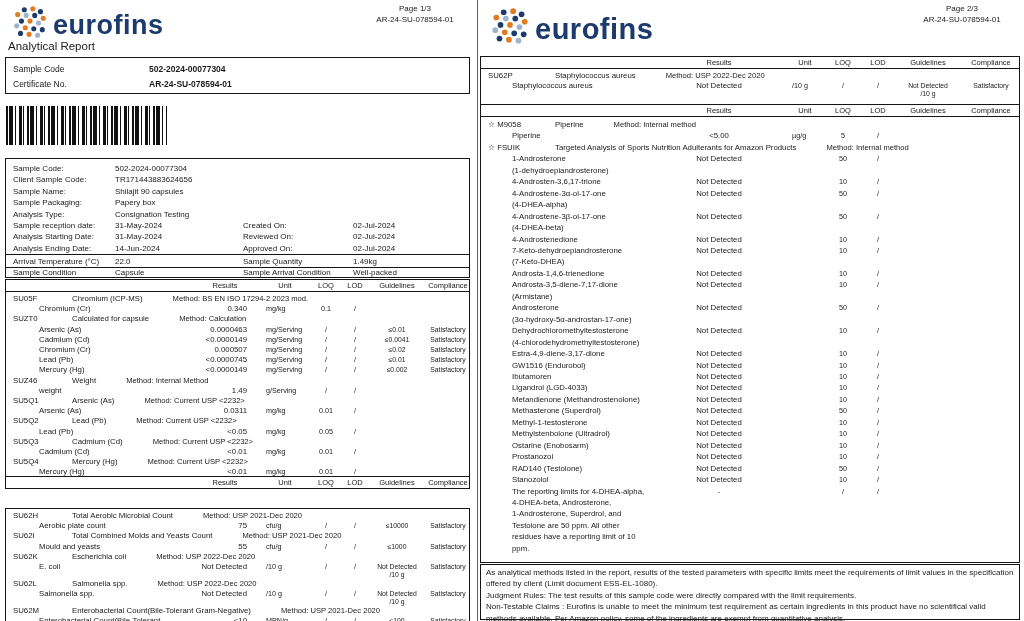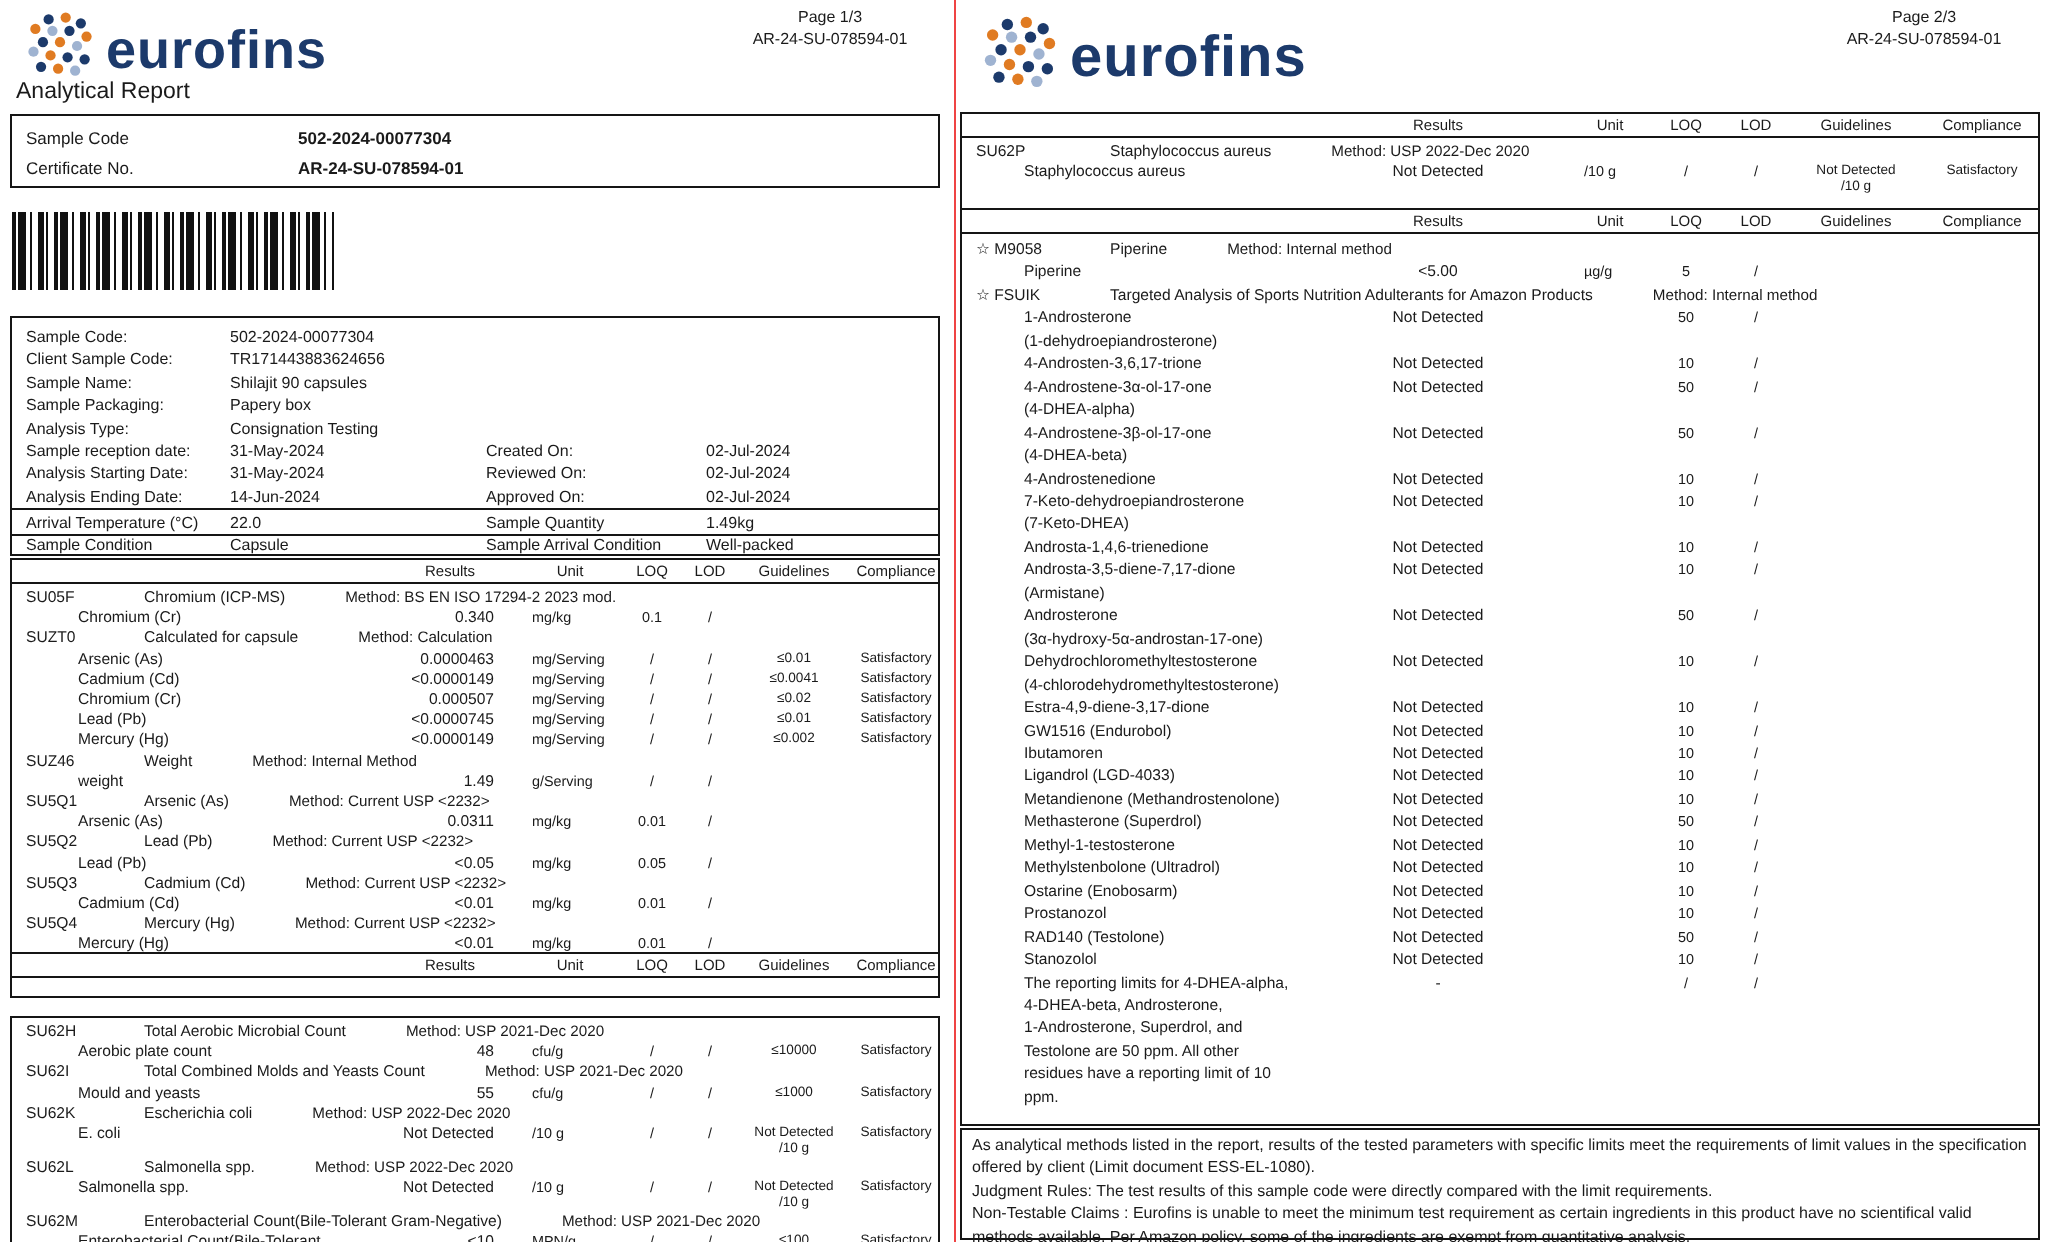--- a/index.html
+++ b/index.html
@@ -1,18 +1,18 @@
 <!DOCTYPE html>
 <html><head>
 <meta charset="utf-8">
 <style>
   * { margin:0; padding:0; box-sizing:border-box; }
   html,body { width:1024px; height:621px; background:#fff; overflow:hidden;
     font-family:"Liberation Sans", sans-serif; color:#1a1a1a; }
-  .canvas { position:relative; width:1024px; height:621px; background:#ef4444; }
+  .canvas { position:relative; width:1024px; height:621px; background:#4d7c0f; }
   .page { position:absolute; top:0; height:621px; background:#fff; }
   .p1 { left:0; width:477px; }
   .p2 { left:478px; width:546px; }
 
   
   .logo { position:absolute; display:flex; align-items:center; gap:5px; }
   .p1 .logo { left:12px; top:5px; }
   .p2 .logo { left:12px; top:7px; }
   .logo-text { font-size:27px; font-weight:600; color:#1c3a6b; letter-spacing:.5px; }
   .p2 .logo-text { font-size:29px; }
@@ -75,21 +75,21 @@
   .a-unit { padding-left:7px; font-size:7.2px; }
   .a-loq, .a-lod { text-align:center; font-size:7.2px; }
   .a-guid { text-align:center; font-size:6.8px; line-height:8px; white-space:pre-line; padding-top:1px; }
   .a-comp { text-align:center; font-size:6.8px; }
 
   
   .footerbox { position:absolute; top:564px; height:56px; border:1.4px solid #151515;
     padding:2px 5px 0 5px; font-size:8px; line-height:11.4px; }
 
   
-  #thead1 { top:279px; } #table1 { top:291px; height:208px; }
+  #thead1 { top:279px; } #table1 { top:291px; height:186px; }
   #thead2 { top:476px; } #table2 { top:508px; height:131px; }
   #thead3 { top:56px; }  #table3 { top:68px; height:37px; }
   #thead4 { top:104px; } #table4 { top:116px; height:447px; }
 </style>
 </head>
 <body>
 
 <div class="canvas">
 
   <div class="page p1">
@@ -357,21 +357,21 @@
         <span class="th">Compliance</span>
       </div>
     <div class="tbox lh10" id="table2">
         <div class="sec-row">
           <span class="sec-code">SU62H</span>
           <span class="sec-name">Total Aerobic Microbial Count</span>
           <span class="sec-method">Method: USP 2021-Dec 2020</span>
         </div>
         <div class="a-row grid">
           <span class="a-name">Aerobic plate count</span>
-          <span class="a-res">48</span>
+          <span class="a-res">75</span>
           <span class="a-unit">cfu/g</span>
           <span class="a-loq">/</span>
           <span class="a-lod">/</span>
           <span class="a-guid">≤10000</span>
           <span class="a-comp">Satisfactory</span>
         </div>
         <div class="sec-row">
           <span class="sec-code">SU62I</span>
           <span class="sec-name">Total Combined Molds and Yeasts Count</span>
           <span class="sec-method">Method: USP 2021-Dec 2020</span>

